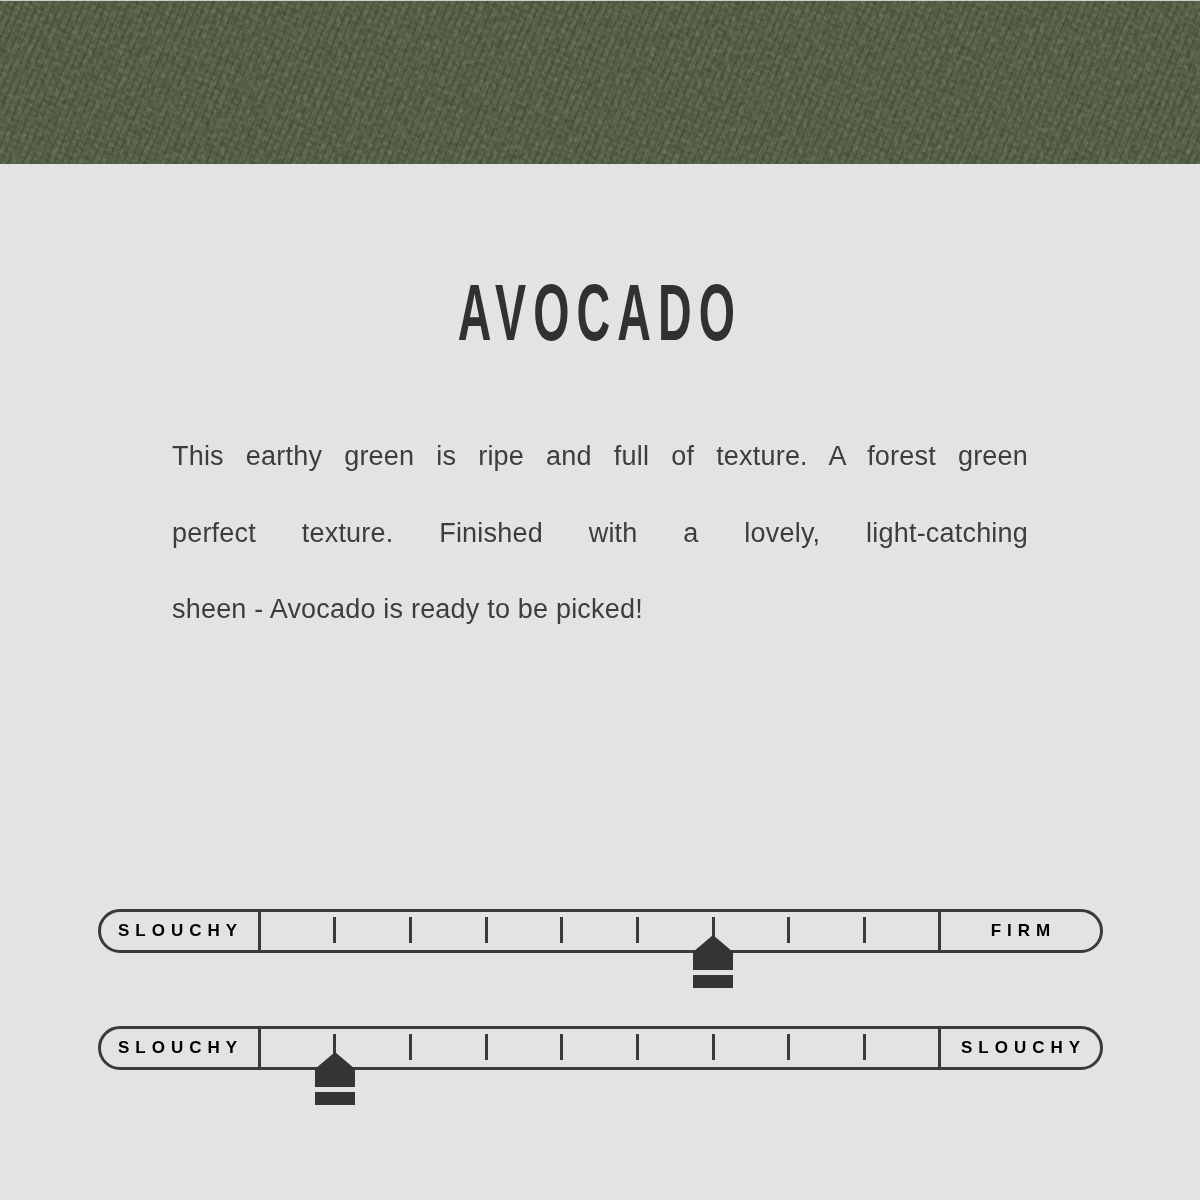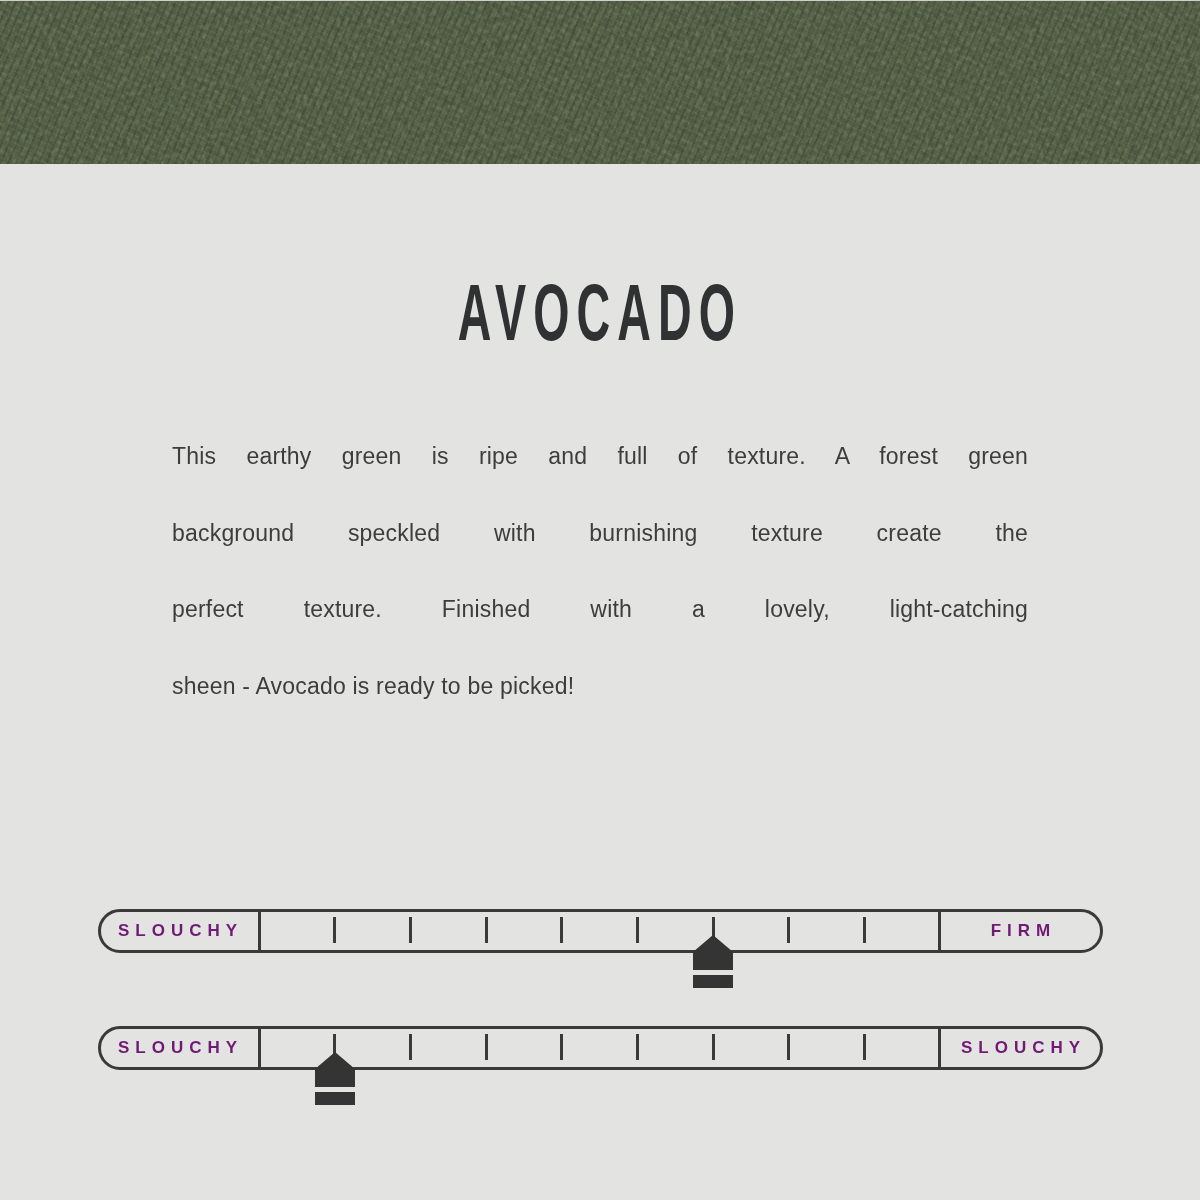--- a/index.html
+++ b/index.html
@@ -19,35 +19,35 @@
   }
   
   .title{
     position:absolute;top:272px;left:0;width:1200px;margin:0;
     text-align:center;font-weight:700;font-size:79px;line-height:80px;
     letter-spacing:12px;color:#2f3132;
     transform:scaleX(0.59);transform-origin:50% 50%;
     white-space:nowrap;
   }
   
-  .desc{position:absolute;top:417px;left:172px;width:856px;color:#3d3d3d;font-size:23px;}
+  .desc{position:absolute;top:417px;left:172px;width:856px;color:#3d3d3d;font-size:27px;}
   .desc p{margin:0;line-height:76.5px;letter-spacing:0.2px;white-space:nowrap;}
   .desc p.j{white-space:normal;text-align:justify;text-align-last:justify;}
   .desc p.c{text-align:left;}
   
   .slider{position:absolute;left:98px;width:1005px;height:44px;}
   .slider.s0{top:908px;}
   .slider.s1{top:1025px;}
   .pill{position:absolute;top:0;left:0;width:1005px;height:44px;box-sizing:border-box;
         border:3px solid #3a3a3a;border-radius:22px;}
   .divider{position:absolute;top:0;bottom:0;width:3px;background:#3a3a3a;}
   .div-l{left:160px;}
   .div-r{left:840px;}
   .lbl{position:absolute;top:0;height:44px;display:flex;align-items:center;justify-content:center;
-       font-weight:700;font-size:17px;letter-spacing:6px;text-indent:4px;color:#701a75;}
+       font-weight:700;font-size:17px;letter-spacing:6px;text-indent:4px;color:#000000;}
   .lbl-l{left:0;width:161px;}
   .lbl-r{left:842px;width:163px;}
   .tick{position:absolute;top:8px;width:3px;height:26px;background:#3a3a3a;}
   .marker{position:absolute;top:26px;width:40px;height:53px;}
 </style>
 </head>
 <body>
 
 <div class="page">
 
@@ -69,21 +69,20 @@
         <rect x="-120" y="-80" width="1460" height="340" filter="url(#grainLight)" opacity="0.5"></rect>
       </g>
     </svg>
     <div class="weave"></div>
   </div>
 
   <h1 class="title">AVOCADO</h1>
 
   <div class="desc">
     <p class="j">This earthy green is ripe and full of texture. A forest green</p>
-    <p class="j">background speckled with burnishing texture create the</p>
     <p class="j">perfect texture. Finished with a lovely, light-catching</p>
     <p class="c">sheen - Avocado is ready to be picked!</p>
   </div>
 
   <div class="slider s0">
     <div class="pill"></div>
     <div class="divider div-l"></div>
     <div class="divider div-r"></div>
     <div class="lbl lbl-l">SLOUCHY</div>
     <div class="lbl lbl-r">FIRM</div>

